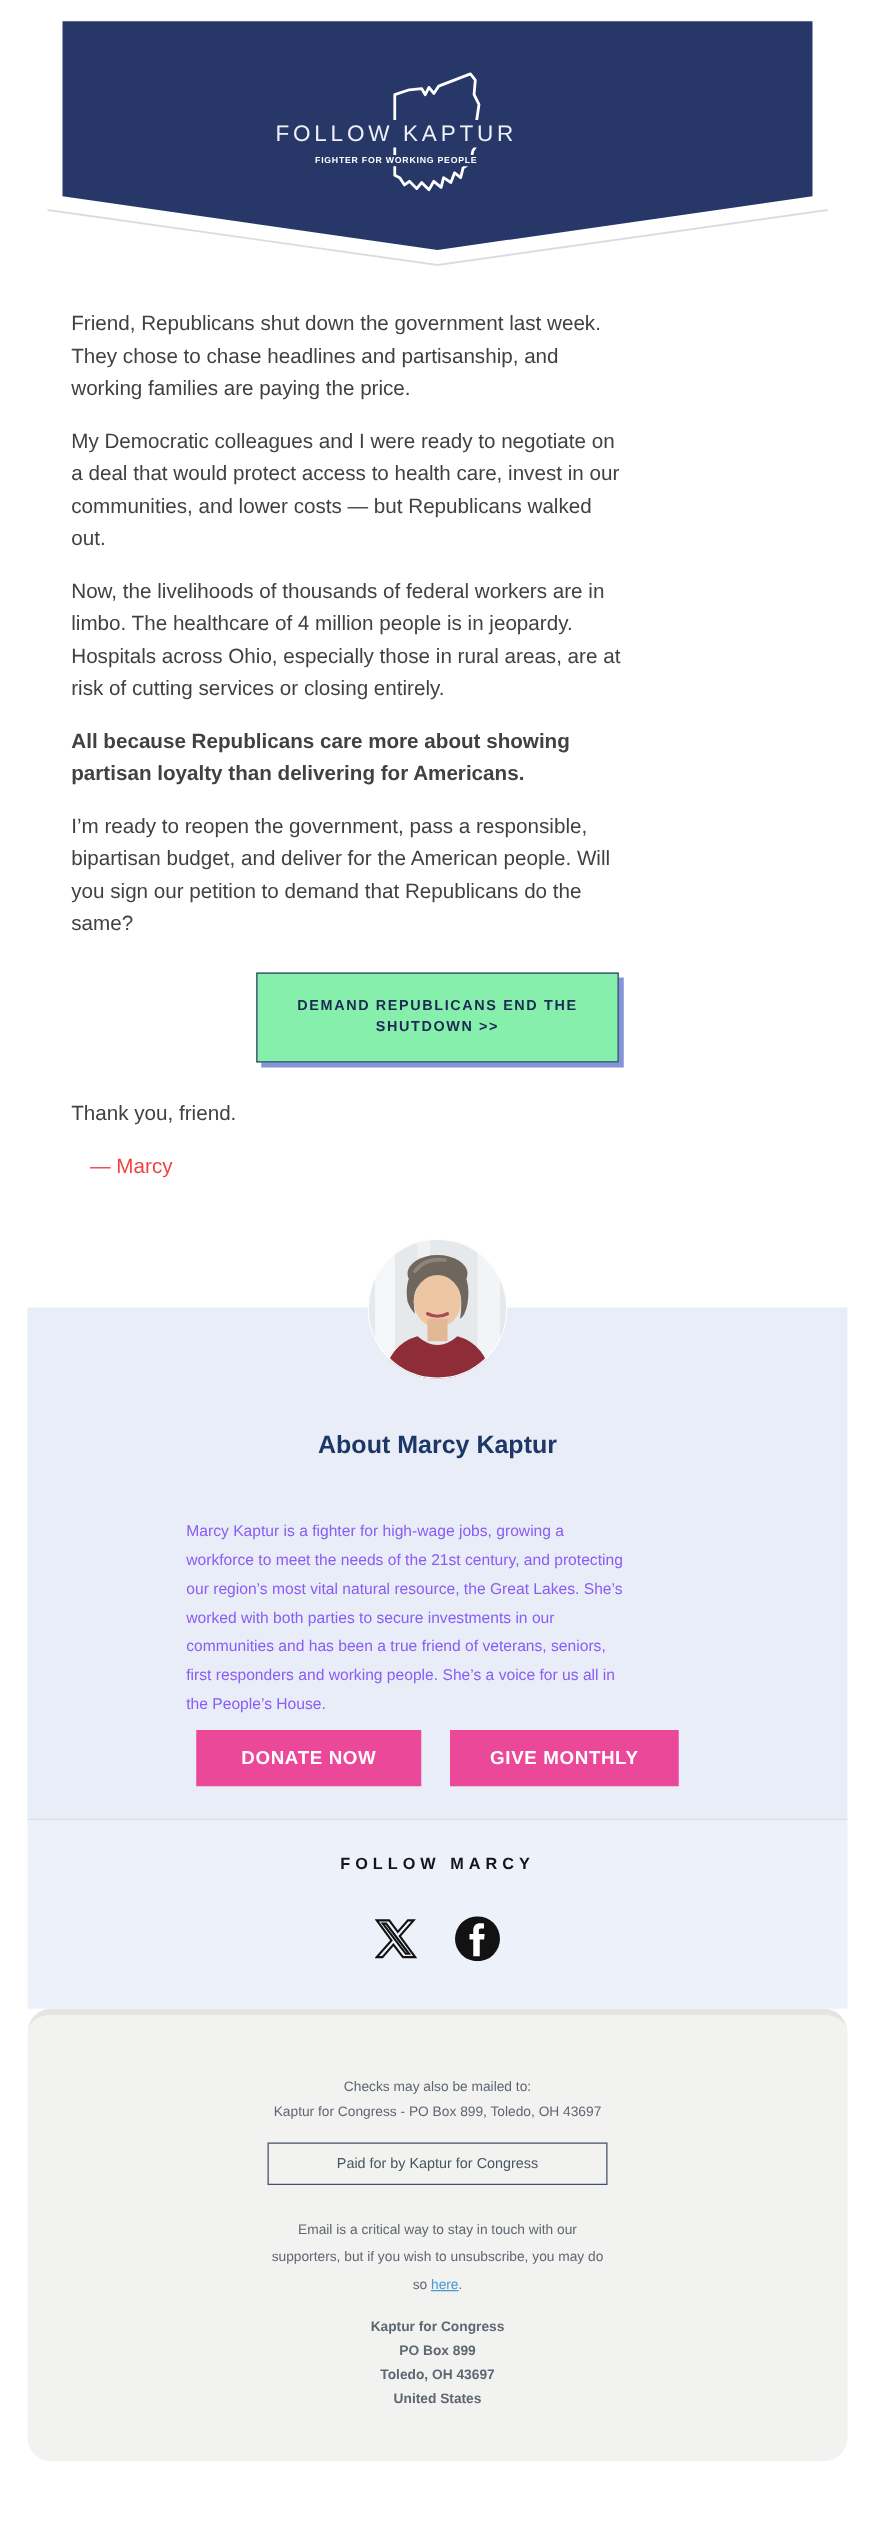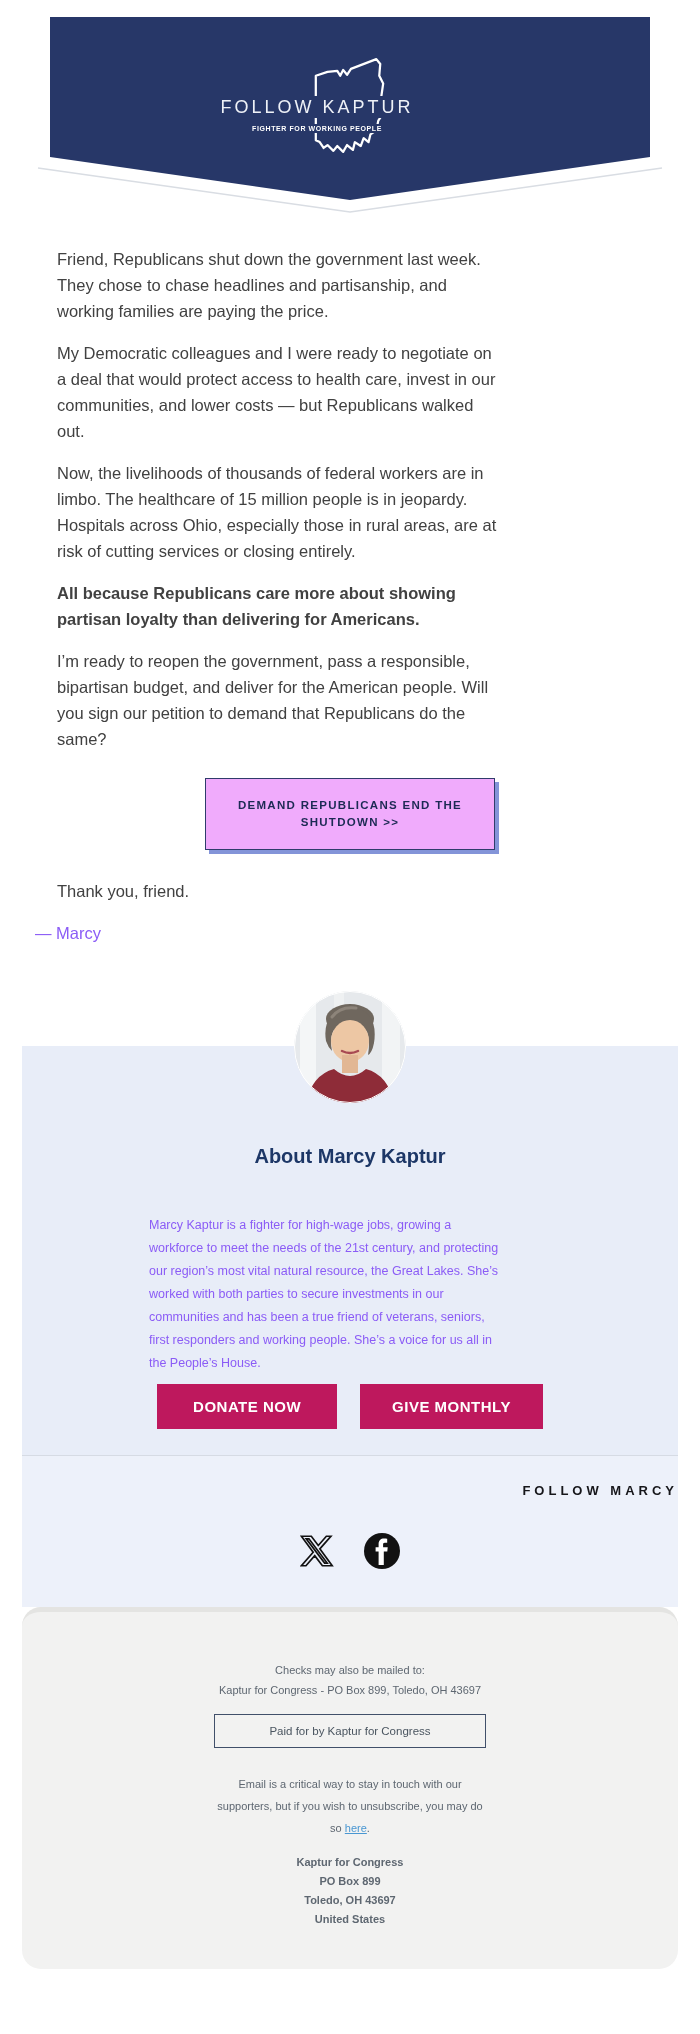--- a/index.html
+++ b/index.html
@@ -29,52 +29,52 @@
   
   .body-copy{padding:24px 0 0 57px;width:505px;}
   .body-copy p{margin:0 0 16px;font-size:16.5px;line-height:26px;color:#414141;}
   .body-copy p span{display:block;}
   .body-copy p.bold{font-weight:bold;}
 
   
   .cta-wrap{width:700px;margin-top:26px;display:flex;justify-content:center;}
   .cta-btn{
     display:block;width:290px;box-sizing:border-box;
-    background:#f0abfc;border:1px solid #2f3c6b;
+    background:#86efac;border:1px solid #2f3c6b;
     box-shadow:4px 4px 0 #8394d8;
     padding:18px 8px;cursor:pointer;
     font-family:inherit;
     font-size:11.5px;font-weight:bold;letter-spacing:1.3px;
     color:#1c2a54;line-height:17px;text-align:center;
   }
   .cta-btn span{display:block;}
 
   .closing{margin:28px 0 0 57px;font-size:16.5px;line-height:26px;color:#414141;}
-  .signature{margin:16px 0 0 35px;font-size:16.5px;line-height:26px;color:#8b5cf6;}
+  .signature{margin:16px 0 0 72px;font-size:16.5px;line-height:26px;color:#ef4444;}
 
   
   .photo-row{display:flex;justify-content:center;margin-top:45px;position:relative;z-index:3;}
   .avatar{width:112px;height:112px;border-radius:50%;margin-bottom:-57px;}
   .about-panel{margin:0 22px;background:#e8edf8;padding-bottom:26px;}
   .about-heading{
     margin:0;padding-top:98px;text-align:center;
     font-size:20px;font-weight:bold;color:#1d3767;line-height:24px;
   }
   .bio{margin:46px auto 0;width:402px;font-size:12.5px;line-height:23px;color:#8b5cf6;}
   .bio span{display:block;}
   .about-buttons{display:flex;justify-content:center;gap:23px;margin-top:9px;padding-top:0;}
   .pill-btn{
-    border:none;background:#be185d;color:#ffffff;cursor:pointer;
+    border:none;background:#ec4899;color:#ffffff;cursor:pointer;
     font-family:inherit;font-size:15px;font-weight:bold;letter-spacing:.5px;
     padding:14px 32px;min-width:180px;text-align:center;
   }
 
   
   .follow-section{margin:0 22px;background:#edf1fa;border-top:1px solid #d6dbe4;padding:27px 0 38px;}
-  .follow-heading{margin:0;text-align:right;font-size:13px;font-weight:bold;letter-spacing:4px;color:#16161a;}
+  .follow-heading{margin:0;text-align:center;font-size:13px;font-weight:bold;letter-spacing:4px;color:#16161a;}
   .social-row{display:flex;justify-content:center;align-items:center;gap:30px;margin-top:35px;}
   .social-link{display:inline-flex;cursor:pointer;}
 
   
   .footer{
     margin:0 22px;background:#f2f2f1;border-top:5px solid #e4e4e2;
     padding:48px 0 40px;text-align:center;color:#5e6771;border-radius:19px;
   }
   .footer .small{font-size:11px;line-height:20px;}
   .paid-box{
@@ -114,21 +114,21 @@
       <span>working families are paying the price.</span>
     </p>
     <p>
       <span>My Democratic colleagues and I were ready to negotiate on</span>
       <span>a deal that would protect access to health care, invest in our</span>
       <span>communities, and lower costs — but Republicans walked</span>
       <span>out.</span>
     </p>
     <p>
       <span>Now, the livelihoods of thousands of federal workers are in</span>
-      <span>limbo. The healthcare of 15 million people is in jeopardy.</span>
+      <span>limbo. The healthcare of 4 million people is in jeopardy.</span>
       <span>Hospitals across Ohio, especially those in rural areas, are at</span>
       <span>risk of cutting services or closing entirely.</span>
     </p>
     <p class="bold">
       <span>All because Republicans care more about showing</span>
       <span>partisan loyalty than delivering for Americans.</span>
     </p>
     <p>
       <span>I’m ready to reopen the government, pass a responsible,</span>
       <span>bipartisan budget, and deliver for the American people. Will</span>

